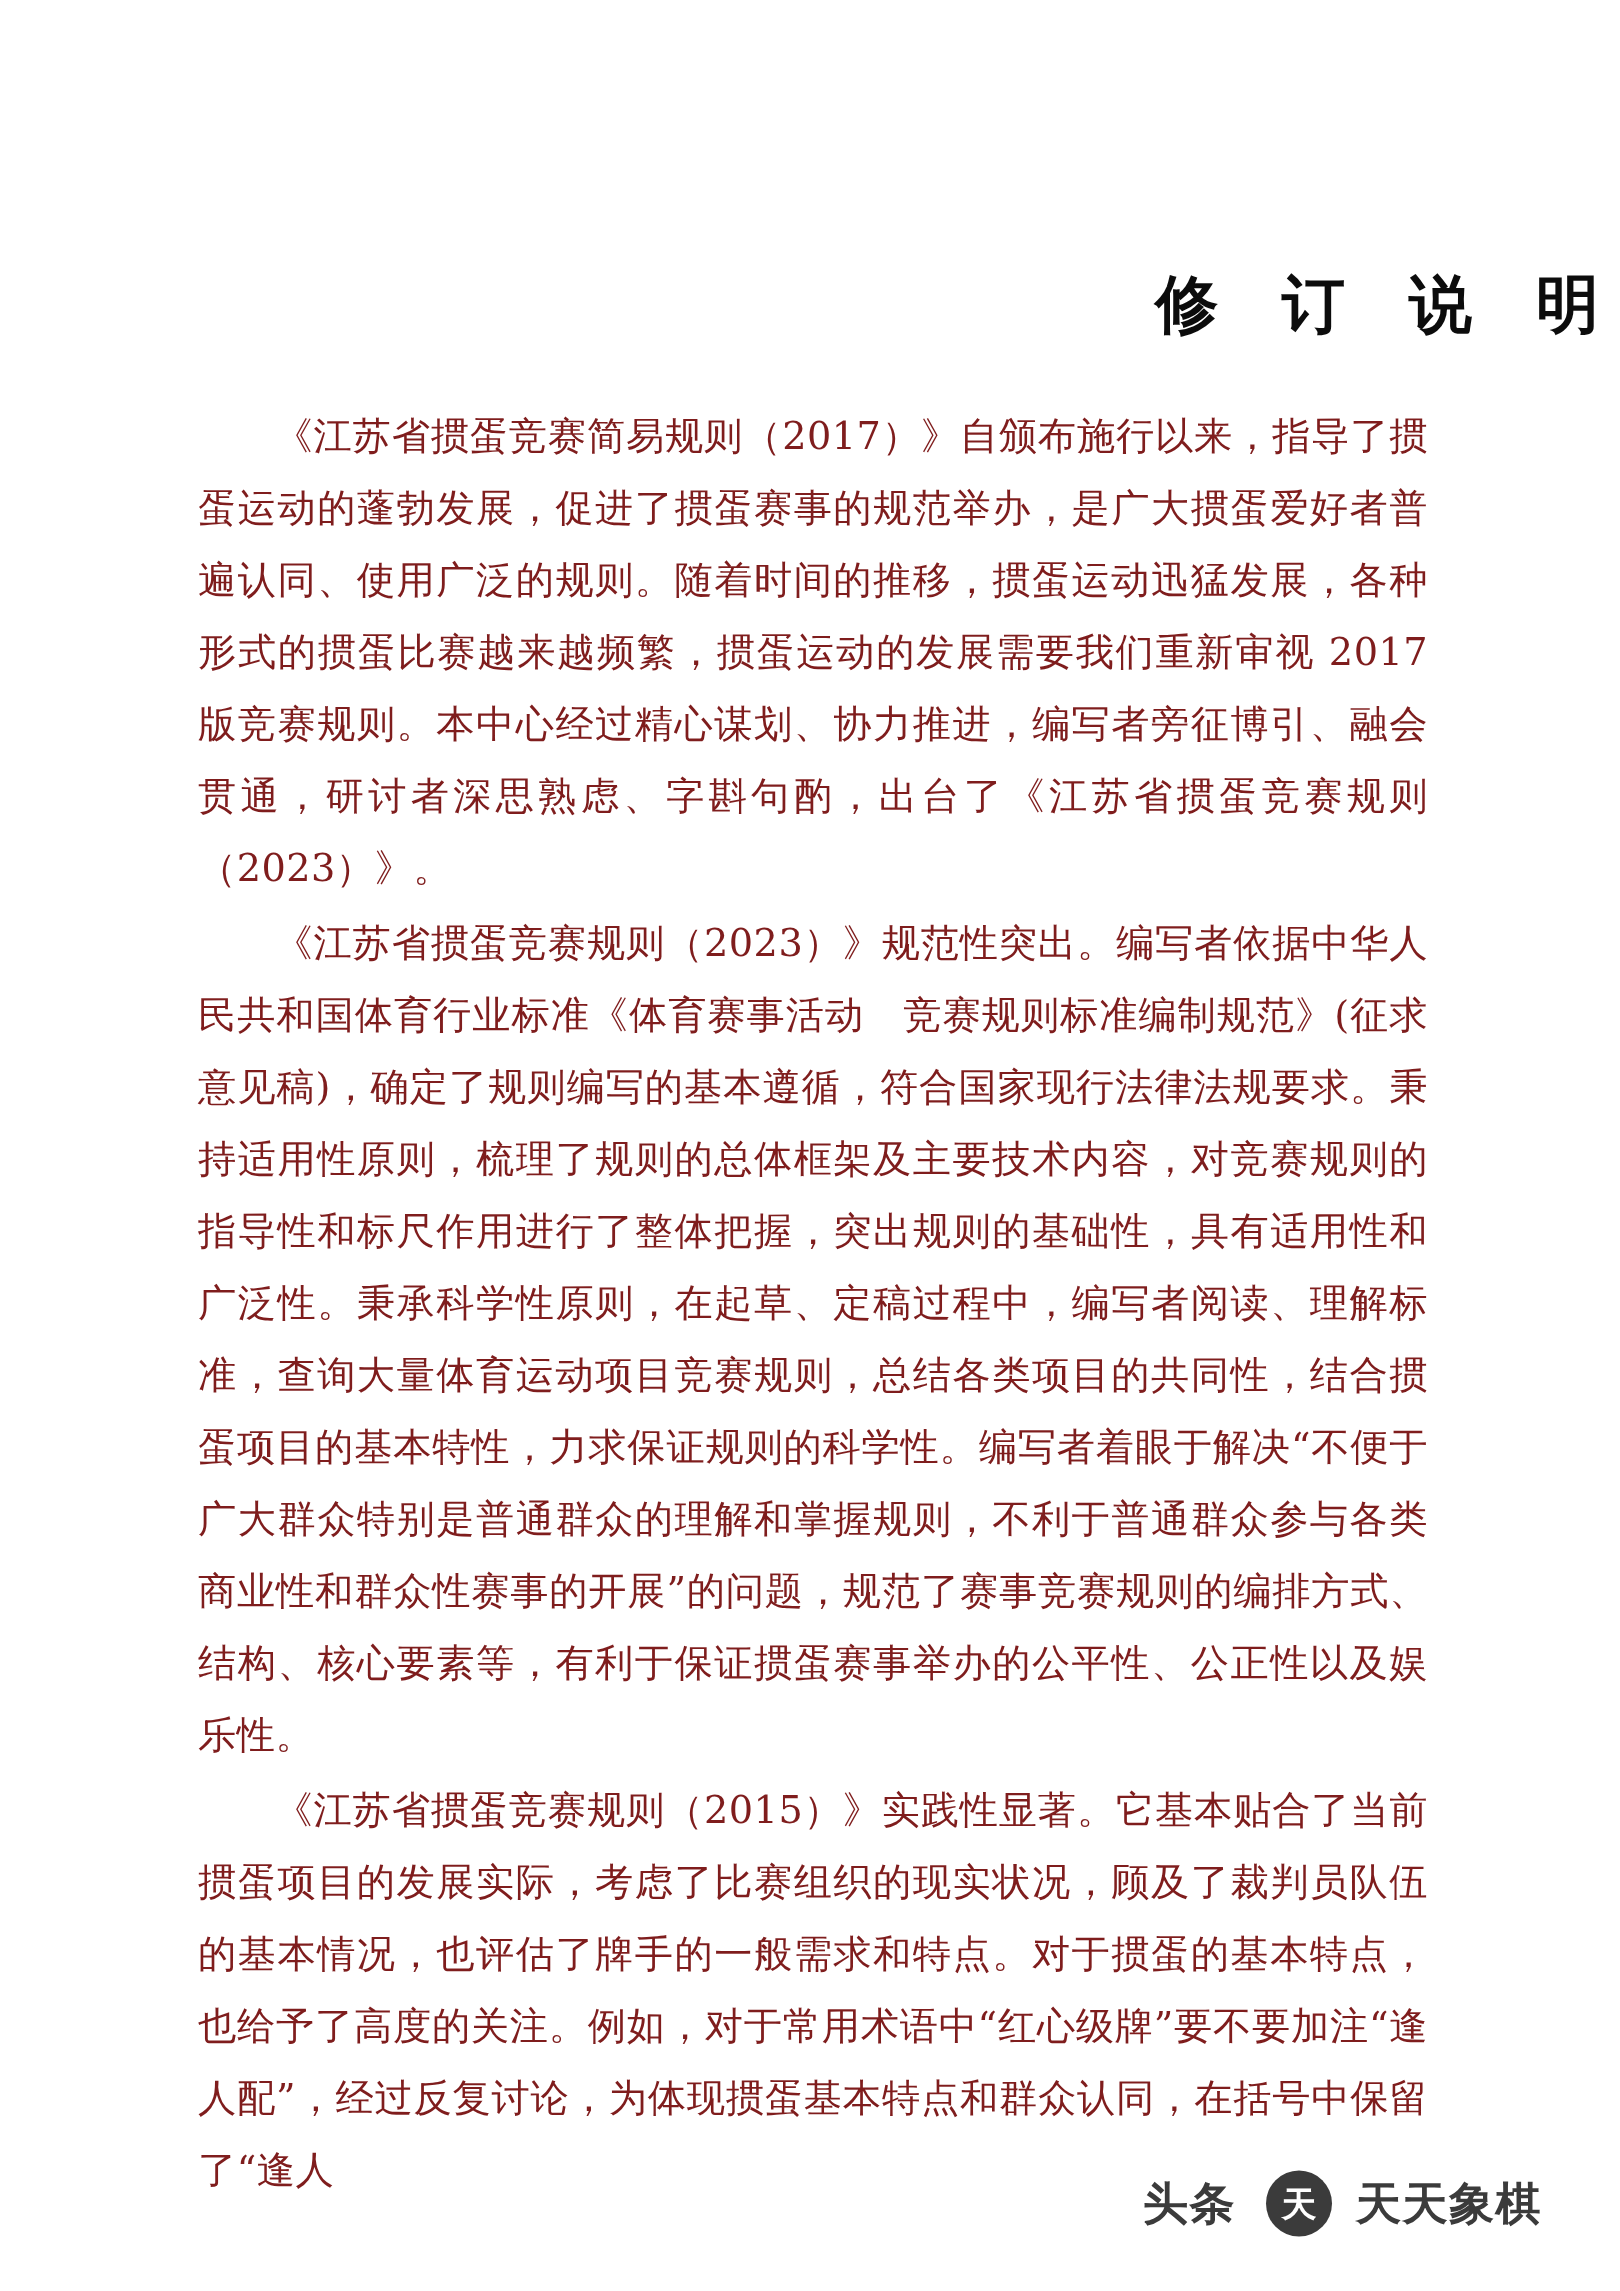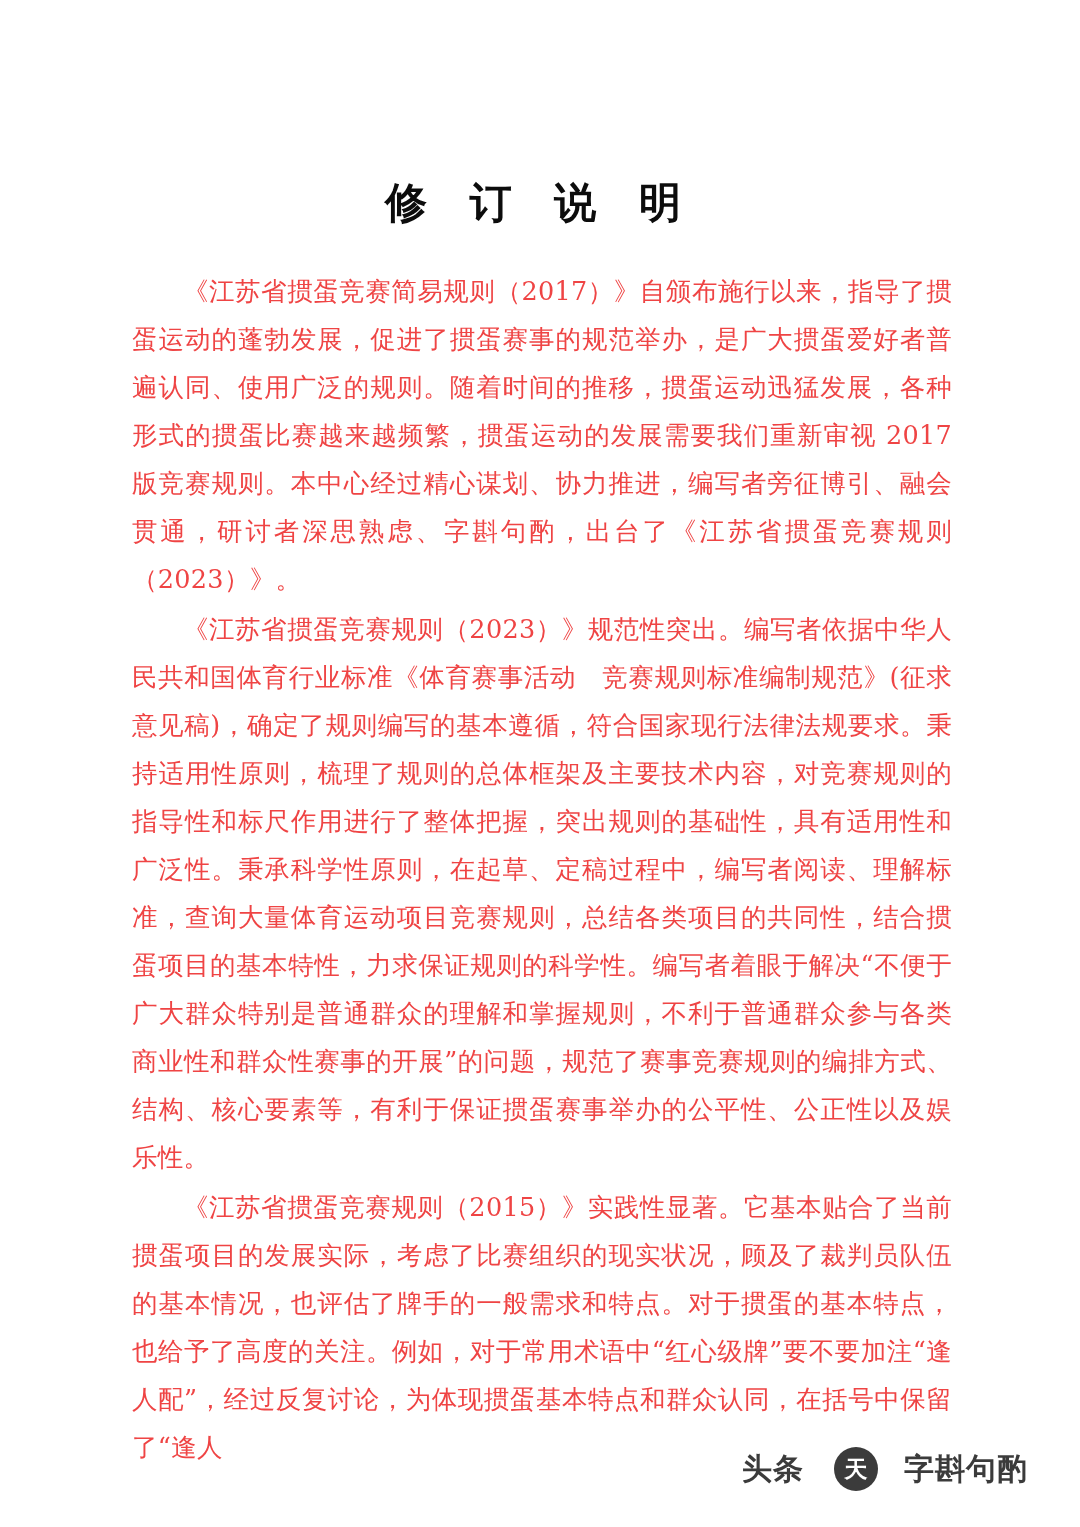--- a/index.html
+++ b/index.html
@@ -10,55 +10,55 @@
   .page {
     position: relative;
     width: 1080px;
     height: 1527px;
     background: #ffffff;
     overflow: hidden;
     font-family: "DejaVu Serif", "Liberation Serif", serif;
     color: #141414;
   }
   .doc-title {
-    text-align: center;
+    text-align: right;
     font-size: 42px;
     font-weight: bold;
     letter-spacing: 14px;
     margin-top: 175px;
     margin-bottom: 36px;
     color: #0c0c0c;
     font-family: "DejaVu Serif", "Liberation Serif", serif;
   }
   .body-wrap {
     margin: 0 128px 0 132px;
   }
   p.para {
     margin: 0 0 0 0;
     font-size: 25.5px;
     line-height: 48px;
     text-align: justify;
     text-justify: inter-ideograph;
     text-indent: 2em;
-    color: #ef4444;
+    color: #7f1d1d;
     letter-spacing: 0.3px;
   }
   p.para + p.para {
     margin-top: 2px;
   }
   .lead {
     font-weight: normal;
   }
   .watermark {
     position: absolute;
     right: 52px;
     bottom: 36px;
     display: flex;
     align-items: center;
-    gap: 26px;
+    gap: 16px;
     opacity: 0.92;
     justify-content: space-between;
   }
   .wm-icon {
     width: 44px;
     height: 44px;
     border-radius: 50%;
     background: #2b2b2b;
     color: #ffffff;
     display: flex;
@@ -97,16 +97,16 @@
 
     <p class="para"><span class="lead">《江苏省掼蛋竞赛规则（2023）》规范性突出</span><span>。编写者依据中华人民共和国体育行业标准《体育赛事活动　竞赛规则标准编制规范》(征求意见稿)，确定了规则编写的基本遵循，符合国家现行法律法规要求。秉持适用性原则，梳理了规则的总体框架及主要技术内容，对竞赛规则的指导性和标尺作用进行了整体把握，突出规则的基础性，具有适用性和广泛性。秉承科学性原则，在起草、定稿过程中，编写者阅读、理解标准，查询大量体育运动项目竞赛规则，总结各类项目的共同性，结合掼蛋项目的基本特性，力求保证规则的科学性。编写者着眼于解决“不便于广大群众特别是普通群众的理解和掌握规则，不利于普通群众参与各类商业性和群众性赛事的开展”的问题，规范了赛事竞赛规则的编排方式、结构、核心要素等，有利于保证掼蛋赛事举办的公平性、公正性以及娱乐性。</span></p>
 
     <p class="para"><span class="lead">《江苏省掼蛋竞赛规则（2015）》实践性显著</span><span>。它基本贴合了当前掼蛋项目的发展实际，考虑了比赛组织的现实状况，顾及了裁判员队伍的基本情况，也评估了牌手的一般需求和特点。对于掼蛋的基本特点，也给予了高度的关注。例如，对于常用术语中“红心级牌”要不要加注“逢人配”，经过反复讨论，为体现掼蛋基本特点和群众认同，在括号中保留了“逢人</span></p>
 
   </div>
 
   <div class="watermark">
     <span class="wm-left">头条</span>
     <span class="wm-icon">天</span>
-    <span class="wm-text">字斟句酌</span>
+    <span class="wm-text">天天象棋</span>
   </div>
 
 </div>
 
 </body></html>

